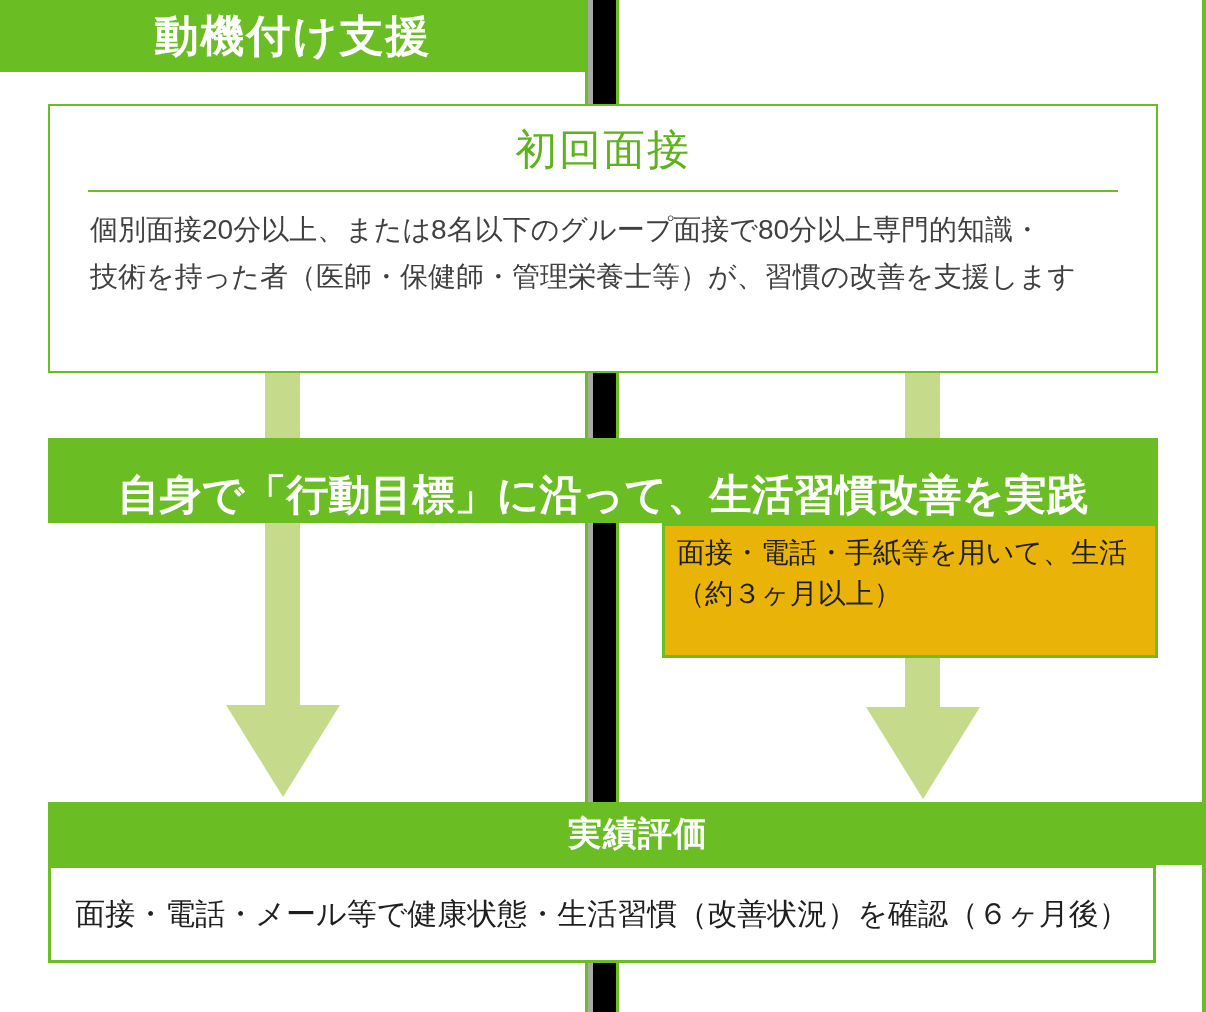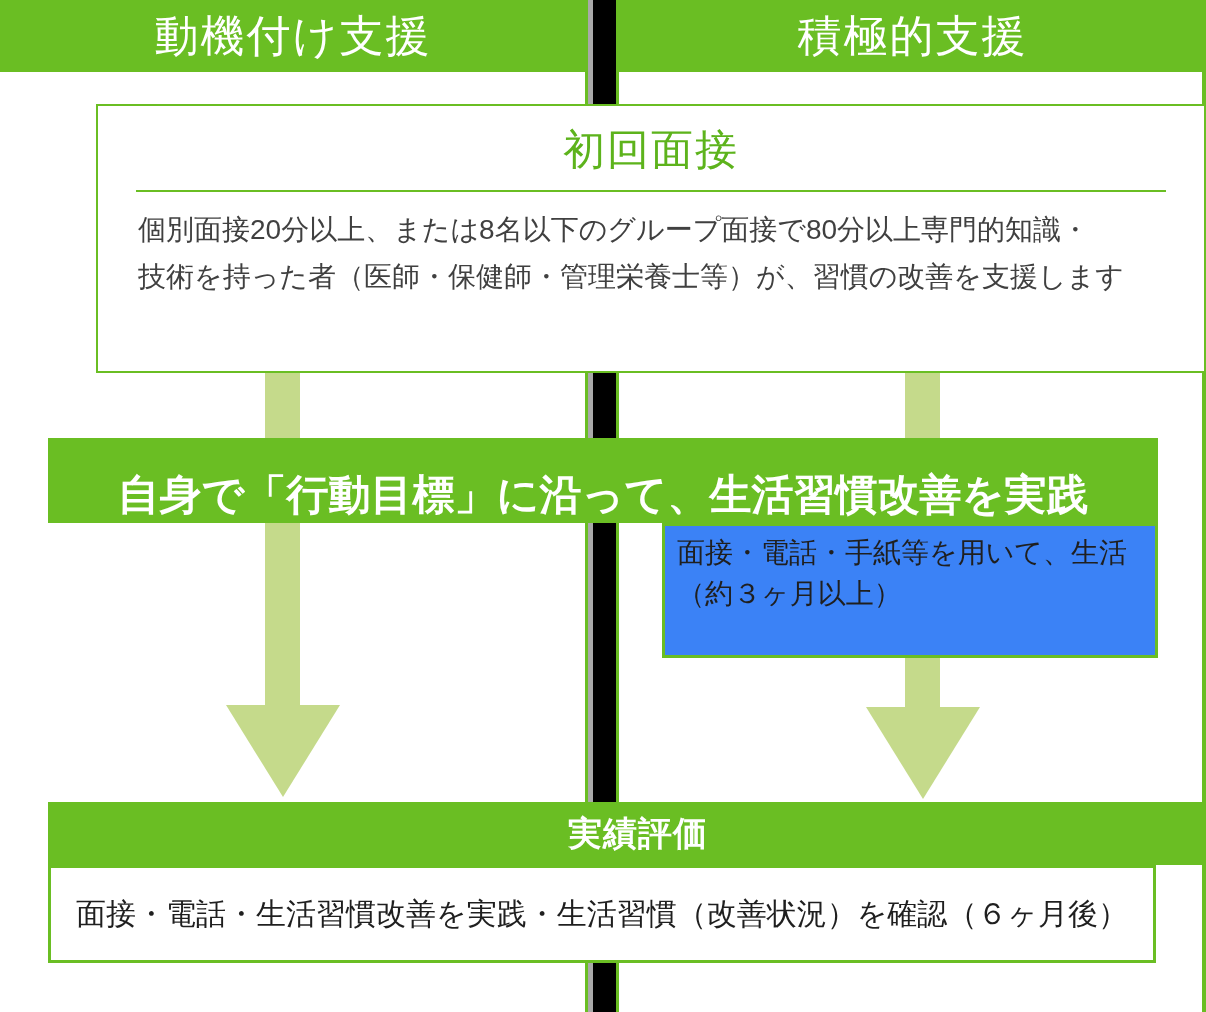--- a/index.html
+++ b/index.html
@@ -11,27 +11,27 @@
   .divider{position:absolute;left:585px;top:0;width:34px;height:1012px;z-index:1;}
   .divider .g-left {position:absolute;left:0;top:0;width:3px;height:100%;background:#6abe23;}
   .divider .shadow {position:absolute;left:3px;top:0;width:5px;height:100%;background:#a9a9a9;}
   .divider .black  {position:absolute;left:8px;top:0;width:23px;height:100%;background:#000000;}
   .divider .g-right{position:absolute;left:31px;top:0;width:3px;height:100%;background:#6abe23;}
   .right-edge{position:absolute;left:1202px;top:0;width:4px;height:1012px;background:#6abe23;z-index:1;}
 
   
   .header{position:absolute;top:0;height:72px;background:#6abe23;color:#ffffff;
     display:flex;align-items:center;justify-content:center;
-    font-size:44px;font-weight:normal;letter-spacing:2px;z-index:3;}
+    font-size:44px;font-weight:bold;letter-spacing:2px;z-index:3;}
   .header.left{left:0;width:586px;}
   .header.right{left:619px;width:587px;}
 
   
   .interview-box{position:absolute;left:48px;top:104px;width:1110px;height:269px;
-    background:#ffffff;border:2px solid #6abe23;box-sizing:border-box;z-index:3;margin-left:48px;}
+    background:#ffffff;border:2px solid #6abe23;box-sizing:border-box;z-index:3;}
   .interview-title{margin-top:18px;text-align:center;font-size:42px;line-height:52px;
     color:#5db31c;font-weight:500;letter-spacing:2px;}
   .interview-rule{margin:14px 38px 0 38px;border-top:2px solid #6abe23;height:0;}
   .interview-body{margin:14px 40px 0 40px;font-size:28px;line-height:47px;color:#404040;}
 
   
   .shaft{position:absolute;width:35px;background:#c5da8b;z-index:2;}
   .shaft.left{left:265px;top:373px;height:333px;}
   .shaft.right{left:905px;top:373px;height:334px;}
   .head{position:absolute;width:0;height:0;z-index:2;
@@ -39,21 +39,21 @@
     border-top:92px solid #c5da8b;}
   .head.left{left:226px;top:705px;}
   .head.right{left:866px;top:707px;}
 
   
   .action-bar{position:absolute;left:48px;top:438px;width:1110px;height:85px;background:#6abe23;
     display:flex;align-items:flex-end;justify-content:center;color:#ffffff;
     font-size:42px;font-weight:bold;z-index:3;}
 
   
-  .support-box{position:absolute;left:662px;top:523px;width:496px;height:135px;background:#3b82f6;
+  .support-box{position:absolute;left:662px;top:523px;width:496px;height:135px;background:#eab308;
     border:3px solid #6abe23;box-sizing:border-box;z-index:3;
     padding:6px 12px;font-size:28px;line-height:41px;color:#1f1f1f;}
 
   
   .eval-bar{position:absolute;left:48px;top:802px;width:1180px;height:63px;background:#6abe23;
     display:flex;align-items:center;justify-content:center;color:#ffffff;
     font-size:34px;font-weight:bold;letter-spacing:1px;z-index:3;}
   .eval-box{position:absolute;left:48px;top:865px;width:1108px;height:98px;background:#ffffff;
     border:3px solid #6abe23;box-sizing:border-box;z-index:3;
     display:flex;align-items:center;justify-content:center;
@@ -69,23 +69,20 @@
     <div class="shadow"></div>
     <div class="black"></div>
     <div class="g-right"></div>
   </div>
 
   <div class="right-edge"></div>
 
   <div class="header left">
     <span>動機付け支援</span>
   </div>
-  <div class="header right">
-    <span>積極的支援</span>
-  </div>
 
   <div class="interview-box">
     <div class="interview-title">初回面接</div>
     <div class="interview-rule"></div>
     <div class="interview-body">
       <div>個別面接20分以上、または8名以下のグループ面接で80分以上専門的知識・</div>
       <div>技術を持った者（医師・保健師・管理栄養士等）が、習慣の改善を支援します</div>
     </div>
   </div>
 
@@ -100,16 +97,16 @@
 
   <div class="support-box">
     <div>面接・電話・手紙等を用いて、生活</div>
     <div>（約３ヶ月以上）</div>
   </div>
 
   <div class="eval-bar">
     <span>実績評価</span>
   </div>
   <div class="eval-box">
-    <span>面接・電話・生活習慣改善を実践・生活習慣（改善状況）を確認（６ヶ月後）</span>
+    <span>面接・電話・メール等で健康状態・生活習慣（改善状況）を確認（６ヶ月後）</span>
   </div>
 
 </div>
 
 </body></html>

